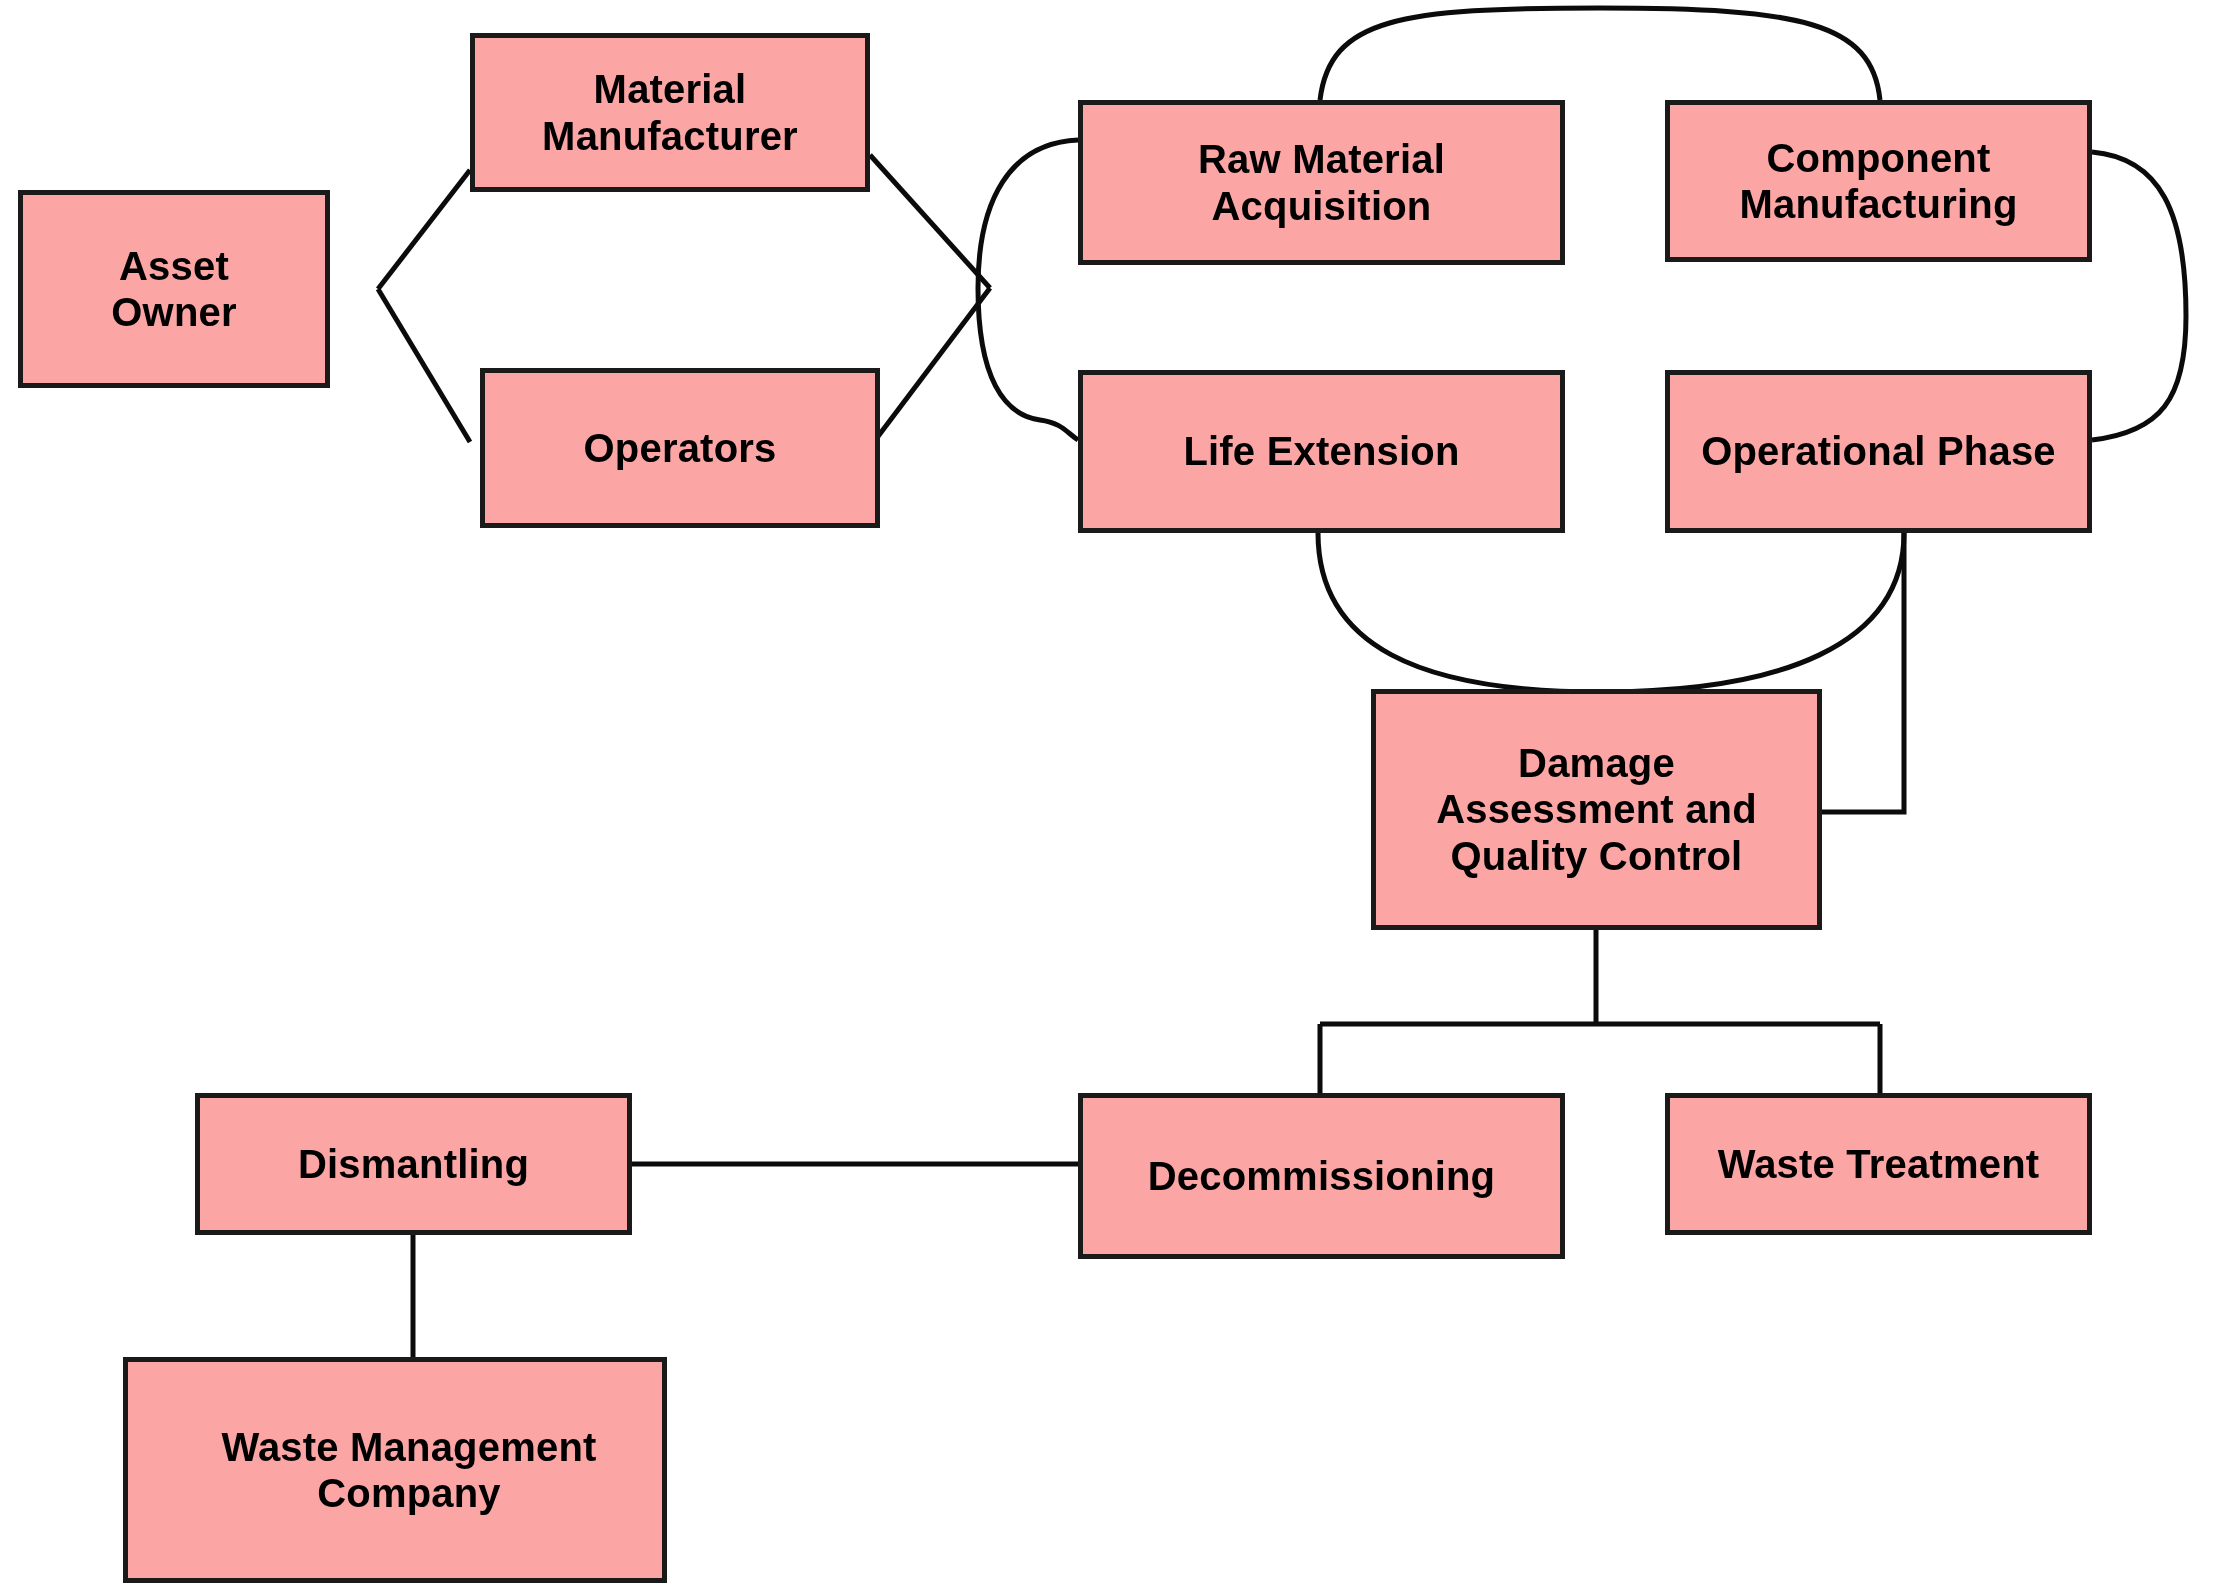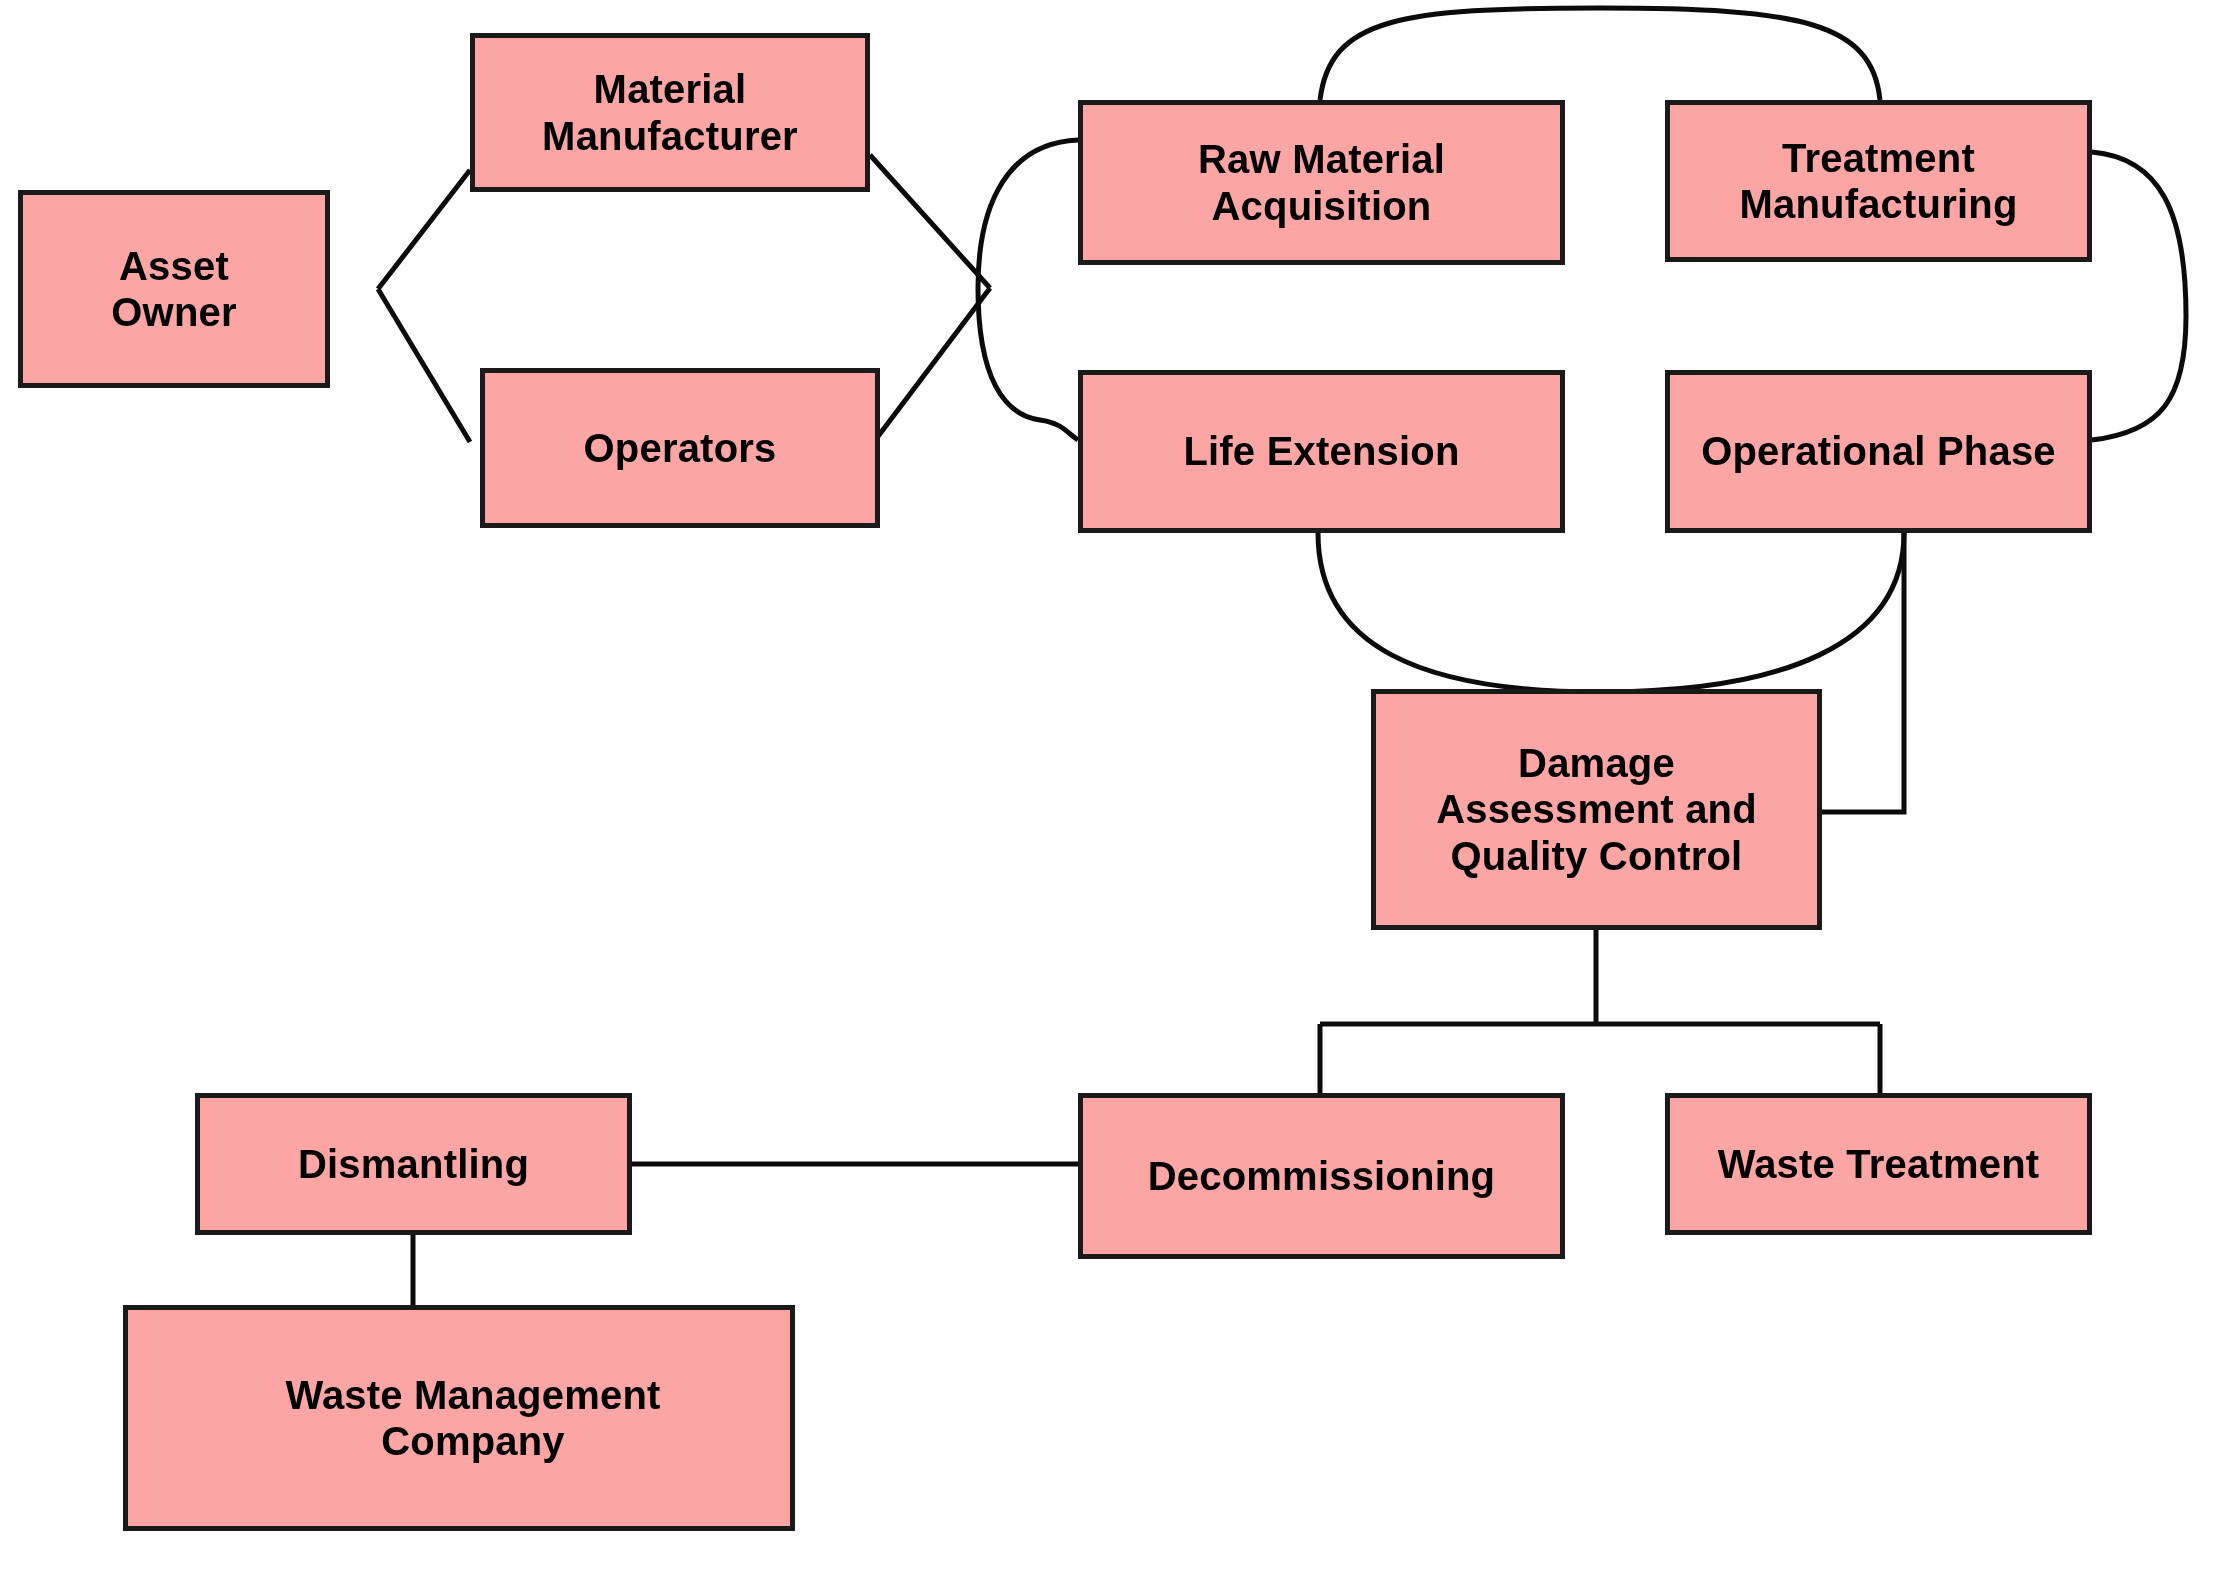--- a/index.html
+++ b/index.html
@@ -104,21 +104,21 @@
   <div class="node" style="left:480px; top:368px; width:400px; height:160px;">
     <span class="node-label">Operators</span>
   </div>
 
   <div class="node" style="left:1078px; top:100px; width:487px; height:165px;">
     <span class="node-label">Raw Material
 Acquisition</span>
   </div>
 
   <div class="node" style="left:1665px; top:100px; width:427px; height:162px;">
-    <span class="node-label">Treatment
+    <span class="node-label">Component
 Manufacturing</span>
   </div>
 
   <div class="node" style="left:1078px; top:370px; width:487px; height:163px;">
     <span class="node-label">Life Extension</span>
   </div>
 
   <div class="node" style="left:1665px; top:370px; width:427px; height:163px;">
     <span class="node-label">Operational Phase</span>
   </div>
@@ -134,18 +134,18 @@
   </div>
 
   <div class="node" style="left:1078px; top:1093px; width:487px; height:166px;">
     <span class="node-label">Decommissioning</span>
   </div>
 
   <div class="node" style="left:1665px; top:1093px; width:427px; height:142px;">
     <span class="node-label">Waste Treatment</span>
   </div>
 
-  <div class="node" style="left:123px; top:1305px; width:672px; height:226px;padding-left:36px;">
+  <div class="node" style="left:123px; top:1357px; width:544px; height:226px;padding-left:36px;">
     <span class="node-label">Waste Management
 Company</span>
   </div>
 
 </div>
 
 </body></html>

